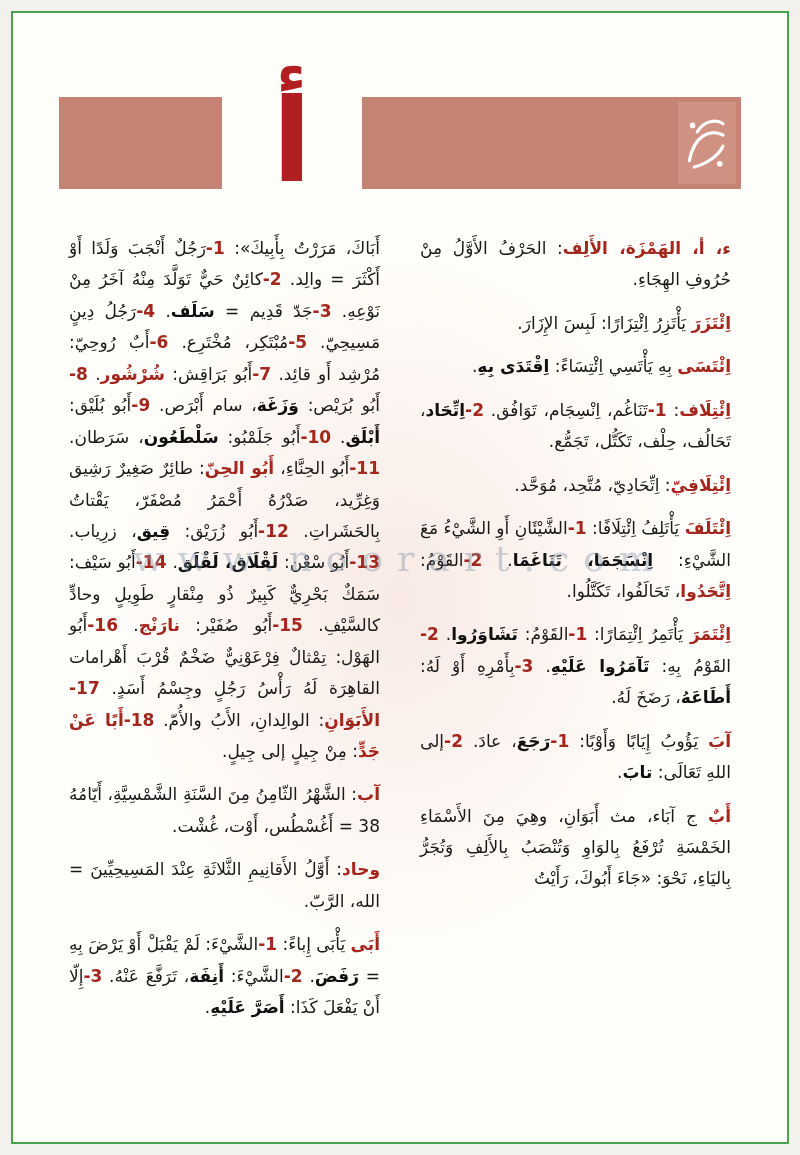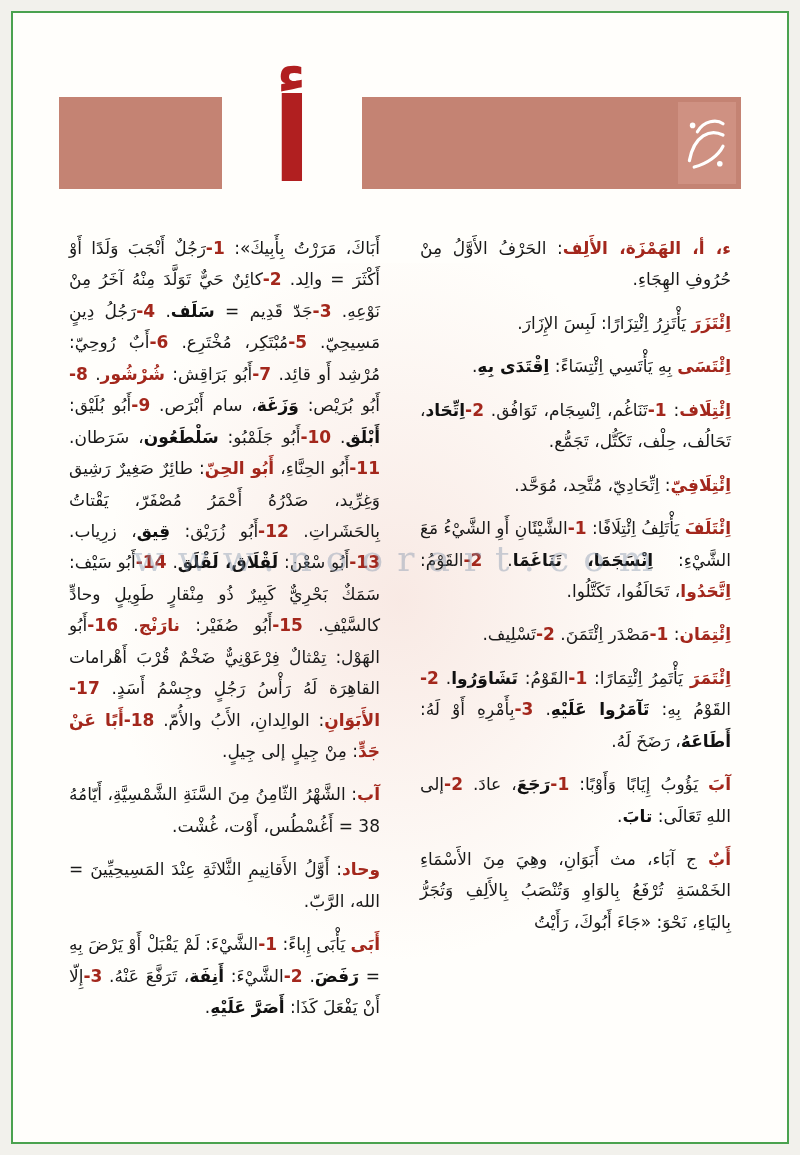--- a/index.html
+++ b/index.html
@@ -79,21 +79,20 @@
   </header>
 
   <main class="columns">
     <section class="col">
         <p class="entry"><span class="run-k">ء، أ، الهَمْزَة، الأَلِف</span><span class="run-n">: الحَرْفُ الأَوَّلُ مِنْ حُرُوفِ الهِجَاءِ.</span></p>
         <p class="entry"><span class="run-k">اِئْتَزَرَ</span><span class="run-n"> يَأْتَزِرُ اِئْتِزَارًا: لَبِسَ الإِزَارَ.</span></p>
         <p class="entry"><span class="run-k">اِئْتَسَى</span><span class="run-n"> بِهِ يَأْتَسِي اِئْتِسَاءً: </span><span class="run-b">اِقْتَدَى بِهِ</span><span class="run-n">.</span></p>
         <p class="entry"><span class="run-k">اِئْتِلَاف</span><span class="run-n">: </span><span class="run-r">1-</span><span class="run-n">تَنَاغُم، اِنْسِجَام، تَوَافُق. </span><span class="run-r">2-</span><span class="run-b">اِتِّحَاد</span><span class="run-n">، تَحَالُف، حِلْف، تَكَتُّل، تَجَمُّع.</span></p>
         <p class="entry"><span class="run-k">اِئْتِلَافِيّ</span><span class="run-n">: اِتِّحَادِيّ، مُتَّحِد، مُوَحَّد.</span></p>
         <p class="entry"><span class="run-k">اِئْتَلَفَ</span><span class="run-n"> يَأْتَلِفُ اِئْتِلَافًا: </span><span class="run-r">1-</span><span class="run-n">الشَّيْئَانِ أَوِ الشَّيْءُ مَعَ الشَّيْءِ: </span><span class="run-b">اِنْسَجَمَا، تَنَاغَمَا</span><span class="run-n">. </span><span class="run-r">2-</span><span class="run-n">القَوْمُ: </span><span class="run-k">اِتَّحَدُوا</span><span class="run-n">، تَحَالَفُوا، تَكَتَّلُوا.</span></p>
-        <p class="entry"><span class="run-k">اِئْتِمَان</span><span class="run-n">: </span><span class="run-r">1-</span><span class="run-n">مَصْدَر اِئْتَمَنَ. </span><span class="run-r">2-</span><span class="run-n">تَسْلِيف.</span></p>
         <p class="entry"><span class="run-k">اِئْتَمَرَ</span><span class="run-n"> يَأْتَمِرُ اِئْتِمَارًا: </span><span class="run-r">1-</span><span class="run-n">القَوْمُ: </span><span class="run-b">تَشَاوَرُوا</span><span class="run-n">. </span><span class="run-r">2-</span><span class="run-n">القَوْمُ بِهِ: </span><span class="run-b">تَآمَرُوا عَلَيْهِ</span><span class="run-n">. </span><span class="run-r">3-</span><span class="run-n">بِأَمْرِهِ أَوْ لَهُ: </span><span class="run-b">أَطَاعَهُ</span><span class="run-n">، رَضَخَ لَهُ.</span></p>
         <p class="entry"><span class="run-k">آبَ</span><span class="run-n"> يَؤُوبُ إِيَابًا وَأَوْبًا: </span><span class="run-r">1-</span><span class="run-b">رَجَعَ</span><span class="run-n">، عادَ. </span><span class="run-r">2-</span><span class="run-n">إلى اللهِ تَعَالَى: </span><span class="run-b">تابَ</span><span class="run-n">.</span></p>
         <p class="entry"><span class="run-k">أَبٌ</span><span class="run-n"> ج آبَاء، مث أَبَوَانِ، وهِيَ مِنَ الأَسْمَاءِ الخَمْسَةِ تُرْفَعُ بِالوَاوِ وَتُنْصَبُ بِالأَلِفِ وَتُجَرُّ بِاليَاءِ، نَحْوَ: «جَاءَ أَبُوكَ، رَأَيْتُ</span></p>
       </section>
     <section class="col">
         <p class="entry"><span class="run-n">أَبَاكَ، مَرَرْتُ بِأَبِيكَ»: </span><span class="run-r">1-</span><span class="run-n">رَجُلٌ أَنْجَبَ وَلَدًا أَوْ أَكْثَرَ = والِد. </span><span class="run-r">2-</span><span class="run-n">كائِنٌ حَيٌّ تَوَلَّدَ مِنْهُ آخَرُ مِنْ نَوْعِهِ. </span><span class="run-r">3-</span><span class="run-n">جَدّ قَدِيم = </span><span class="run-b">سَلَف</span><span class="run-n">. </span><span class="run-r">4-</span><span class="run-n">رَجُلُ دِينٍ مَسِيحِيّ. </span><span class="run-r">5-</span><span class="run-n">مُبْتَكِر، مُخْتَرِع. </span><span class="run-r">6-</span><span class="run-n">أَبٌ رُوحِيّ: مُرْشِد أَو قائِد. </span><span class="run-r">7-</span><span class="run-n">أَبُو بَرَاقِش: </span><span class="run-k">شُرْشُور</span><span class="run-n">. </span><span class="run-r">8-</span><span class="run-n">أَبُو بُرَيْص: </span><span class="run-b">وَزَغَة</span><span class="run-n">، سام أَبْرَص. </span><span class="run-r">9-</span><span class="run-n">أَبُو بُلَيْق: </span><span class="run-b">أَبْلَق</span><span class="run-n">. </span><span class="run-r">10-</span><span class="run-n">أَبُو جَلَمْبُو: </span><span class="run-b">سَلْطَعُون</span><span class="run-n">، سَرَطان. </span><span class="run-r">11-</span><span class="run-n">أَبُو الحِنَّاءِ، </span><span class="run-k">أَبُو الحِنّ</span><span class="run-n">: طائِرٌ صَغِيرٌ رَشِيق وَغِرِّيد، صَدْرُهُ أَحْمَرُ مُصْفَرّ، يَقْتاتُ بِالحَشَراتِ. </span><span class="run-r">12-</span><span class="run-n">أَبُو زُرَيْق: </span><span class="run-b">قِيق</span><span class="run-n">، زرِياب. </span><span class="run-r">13-</span><span class="run-n">أَبُو سْعْن: </span><span class="run-b">لَقْلَاق، لَقْلَق</span><span class="run-n">. </span><span class="run-r">14-</span><span class="run-n">أَبُو سَيْف: سَمَكٌ بَحْرِيٌّ كَبِيرٌ ذُو مِنْقارٍ طَوِيلٍ وحادٍّ كالسَّيْفِ. </span><span class="run-r">15-</span><span class="run-n">أَبُو صُفَيْر: </span><span class="run-k">نارَنْج</span><span class="run-n">. </span><span class="run-r">16-</span><span class="run-n">أَبُو الهَوْل: تِمْثالٌ فِرْعَوْنِيٌّ ضَخْمٌ قُرْبَ أَهْرامات القاهِرَة لَهُ رَأْسُ رَجُلٍ وجِسْمُ أَسَدٍ. </span><span class="run-r">17-</span><span class="run-k">الأَبَوَانِ</span><span class="run-n">: الوالِدانِ، الأَبُ والأُمّ. </span><span class="run-r">18-</span><span class="run-k">أَبًا عَنْ جَدٍّ</span><span class="run-n">: مِنْ جِيلٍ إلى جِيلٍ.</span></p>
         <p class="entry"><span class="run-k">آب</span><span class="run-n">: الشَّهْرُ الثّامِنُ مِنَ السَّنَةِ الشَّمْسِيَّةِ، أَيّامُهُ 38 = أَغُسْطُس، أَوْت، غُشْت.</span></p>
         <p class="entry"><span class="run-k">وحاد</span><span class="run-n">: أَوَّلُ الأَقانِيمِ الثَّلاثَةِ عِنْدَ المَسِيحِيِّينَ = الله، الرَّبّ.</span></p>
         <p class="entry"><span class="run-k">أَبَى</span><span class="run-n"> يَأْبَى إِباءً: </span><span class="run-r">1-</span><span class="run-n">الشَّيْءَ: لَمْ يَقْبَلْ أَوْ يَرْضَ بِهِ = </span><span class="run-b">رَفَضَ</span><span class="run-n">. </span><span class="run-r">2-</span><span class="run-n">الشَّيْءَ: </span><span class="run-b">أَنِفَة</span><span class="run-n">، تَرَفَّعَ عَنْهُ. </span><span class="run-r">3-</span><span class="run-n">إِلّا أَنْ يَفْعَلَ كَذَا: </span><span class="run-b">أَصَرَّ عَلَيْهِ</span><span class="run-n">.</span></p>
       </section>

